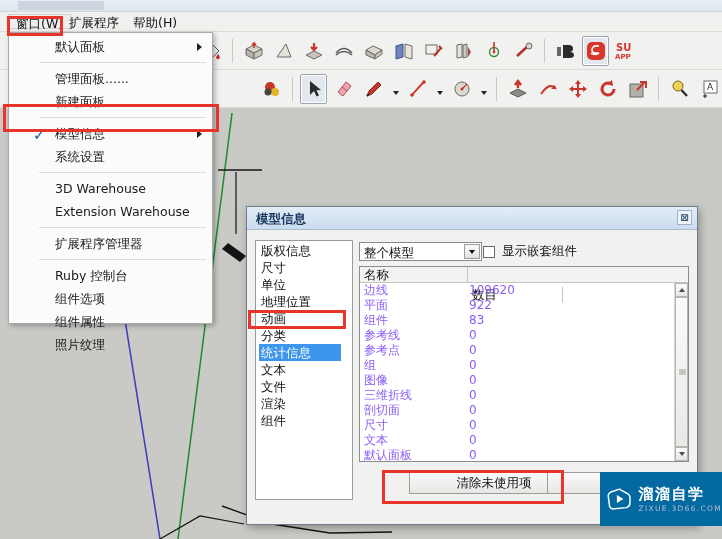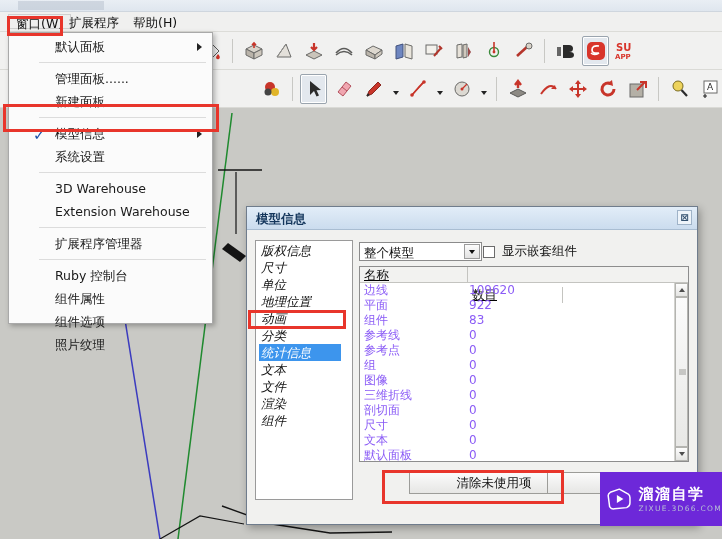--- a/index.html
+++ b/index.html
@@ -150,21 +150,20 @@
     width: 98px; height: 260px;
     background: #fff; border: 1px solid #9a9a9a;
     overflow: hidden;
     padding: 1px 0 0 3px;
   }
   .cat-item {
     height: 17px; line-height: 17px;
     font-size: 12.5px; color: #111;
     padding-left: 2px;
     white-space: nowrap;
-    font-style: italic;
   }
   .cat-item.active {
     background: #3d95ed; color: #fff;
     margin-right: 11px;
   }
 
   .right-pane {
     position: absolute; left: 112px; top: 10px; right: 8px; bottom: 8px;
   }
   .combo {
@@ -192,21 +191,20 @@
   }
   .cbx {
     width: 12px; height: 12px;
     border: 1px solid #6b6b6b; background: #fff;
   }
 
   .table {
     position: absolute; left: 0; top: 26px; right: 0; height: 196px;
     background: #fff; border: 1px solid #8d8d8d;
     overflow: hidden;
-    text-decoration: underline;
   }
   .thead { display: flex; height: 16px; background: #f2f2f0; border-bottom: 1px solid #c4c4c0; }
   .th {
     font-size: 12.5px; color: #111; padding: 0 0 0 4px; line-height: 15px;
     border-right: 1px solid #c4c4c0; height: 16px;
   }
   .th.c1 { width: 108px; }
   .th.c2 { width: 95px; margin-top: 20px; }
   .th.c3 { flex: 1; border-right: none; }
   .tbody { position: absolute; left: 0; top: 16px; right: 14px; bottom: 0; overflow: hidden; }
@@ -261,21 +259,21 @@
   }
   #rb-menu   { left: 7px;  top: 16px;  width: 56px;  height: 20px; }
   #rb-model  { left: 3px;  top: 104px; width: 216px; height: 28px; }
   #rb-cat    { left: 248px; top: 310px; width: 98px; height: 19px; }
   #rb-purge  { left: 382px; top: 470px; width: 182px; height: 34px; }
 
   
   .watermark {
     position: absolute; left: 600px; top: 472px;
     width: 122px; height: 54px;
-    background: #6d28d9;
+    background: #0369a1;
     display: flex; align-items: center; gap: 7px;
     padding-left: 7px;
   }
   .wm-text { display: flex; flex-direction: column; justify-content: center; }
   .wm-main {
     color: #fff; font-size: 15px; letter-spacing: 1.5px; font-weight: bold;
     line-height: 18px;
   }
   .wm-sub {
     color: #b7bfd4; font-size: 7.5px; letter-spacing: 1.3px; line-height: 11px;
@@ -543,24 +541,24 @@
 
     <div class="dd-item">
       <span>扩展程序管理器</span>
     </div>
     <div class="dd-sep"></div>
 
     <div class="dd-item">
       <span>Ruby 控制台</span>
     </div>
     <div class="dd-item">
+      <span>组件选项</span>
+    </div>
+    <div class="dd-item">
       <span>组件属性</span>
-    </div>
-    <div class="dd-item">
-      <span>组件选项</span>
     </div>
     <div class="dd-item">
       <span>照片纹理</span>
     </div>
   </div>
 
   <div class="dialog">
     <div class="dlg-title">
       <span>模型信息</span>
       <div class="dlg-close">⊠</div>

